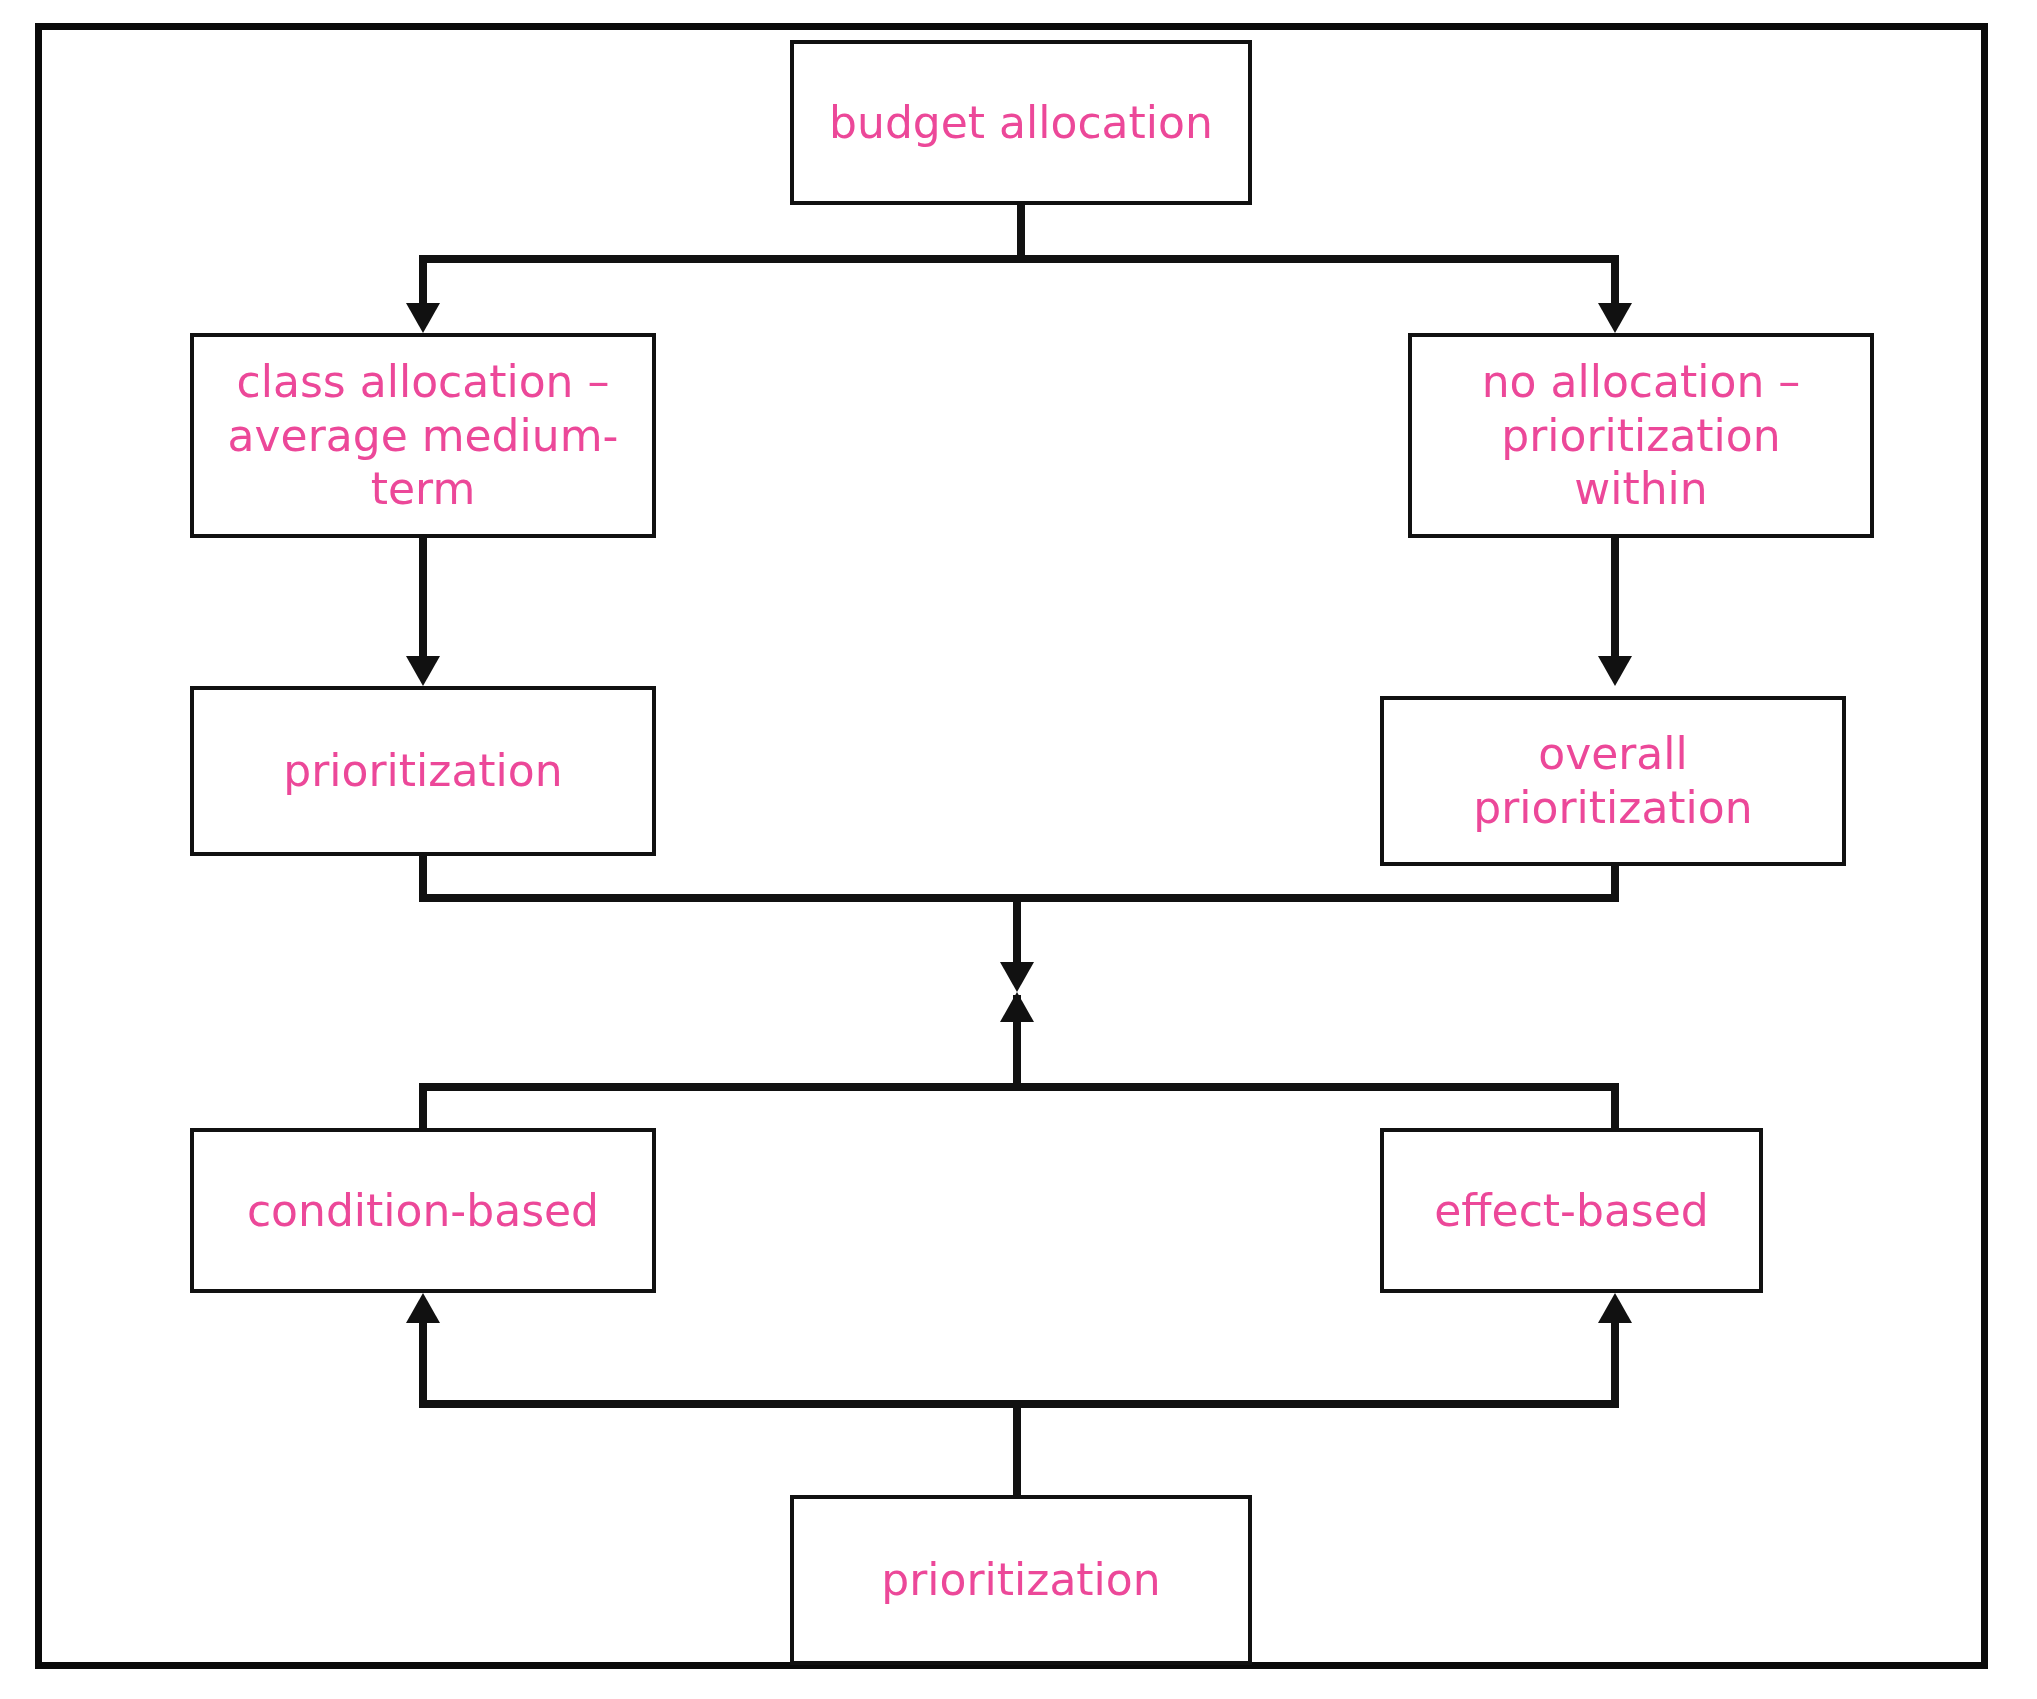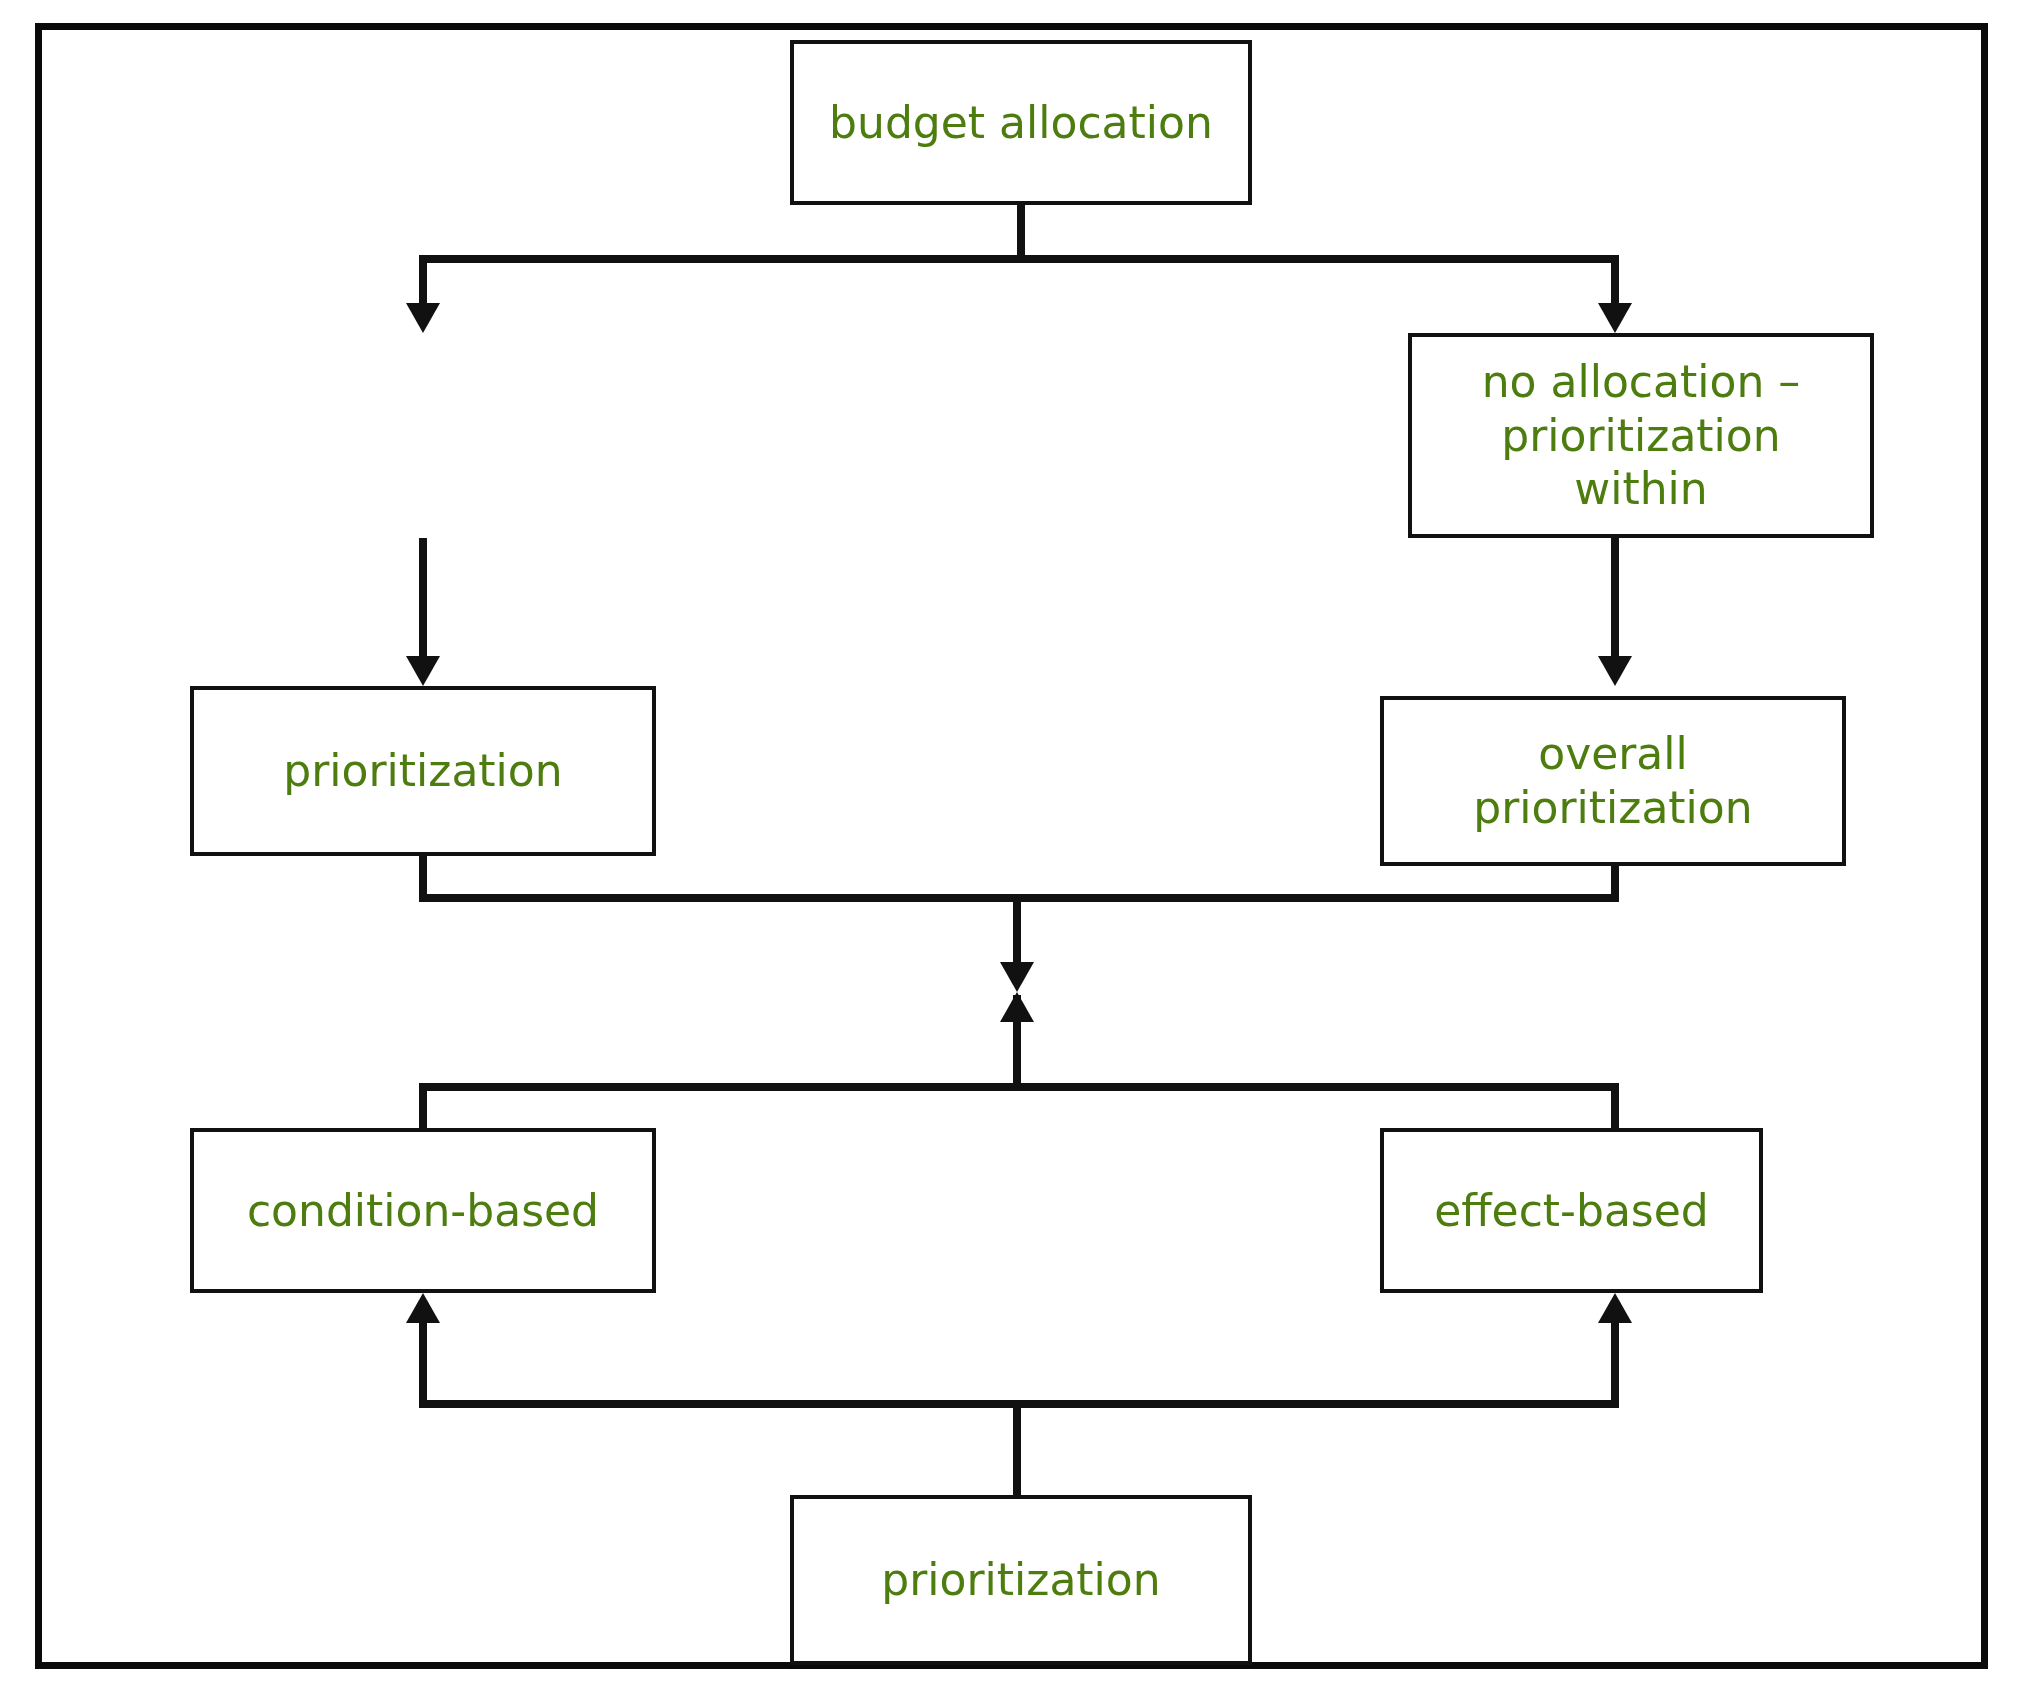--- a/index.html
+++ b/index.html
@@ -28,21 +28,21 @@
     position:absolute;
     box-sizing:border-box;
     border:4px solid #111111;
     background:#ffffff;
     display:flex;
     align-items:center;
     justify-content:center;
     text-align:center;
     line-height:1.22;
     font-size:44px;
-    color:#4d7c0f;
+    color:#ec4899;
     padding:4px 10px;
     z-index:3;
   }
   .node .txt{display:block;width:100%;}
 
   
   #node-budget-allocation{ left:790px; top:40px;  width:462px; height:165px; }
   #node-class-allocation { left:190px; top:333px; width:466px; height:205px; }
   #node-no-allocation    { left:1380px;top:333px; width:466px; height:205px;margin-left:28px; }
   #node-prioritization-class{ left:190px; top:686px; width:466px; height:170px; }
@@ -104,20 +104,27 @@
   <div class="seg hseg" style="left:419px; top:1400px; width:1200px;"></div>
   <div class="seg vseg" style="left:419px; top:1322px; height:82px;"></div>
   <div class="seg vseg" style="left:1611px; top:1322px; height:82px;"></div>
   <div class="arrow arrow-up" style="left:406px; top:1293px;"></div>
   <div class="arrow arrow-up" style="left:1598px; top:1293px;"></div>
 
   <div class="node" id="node-budget-allocation">
     <span class="txt">budget allocation</span>
   </div>
 
+  <div class="node" id="node-class-allocation">
+    <span class="txt">
+      <span>class allocation –</span><br>
+      <span>average medium-</span><br>
+      <span>term</span>
+    </span>
+  </div>
 
   <div class="node" id="node-no-allocation">
     <span class="txt">
       <span>no allocation –</span><br>
       <span>prioritization</span><br>
       <span>within</span>
     </span>
   </div>
 
   <div class="node" id="node-prioritization-class">

